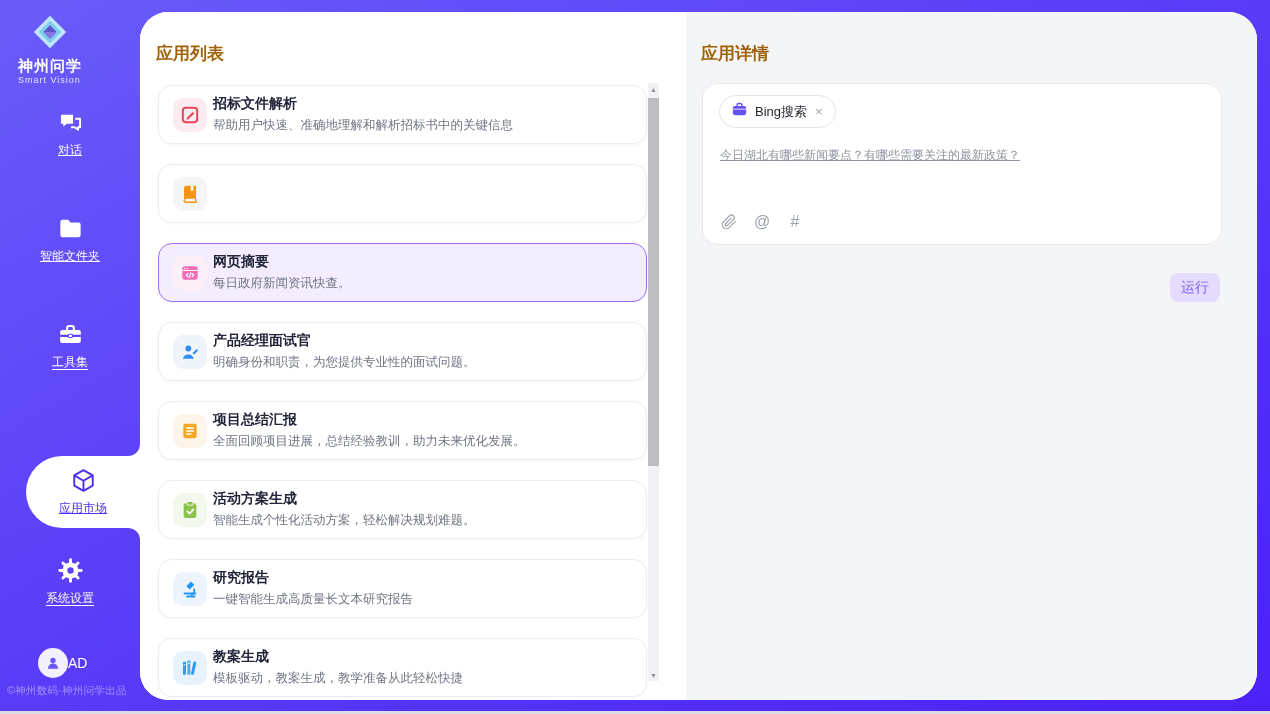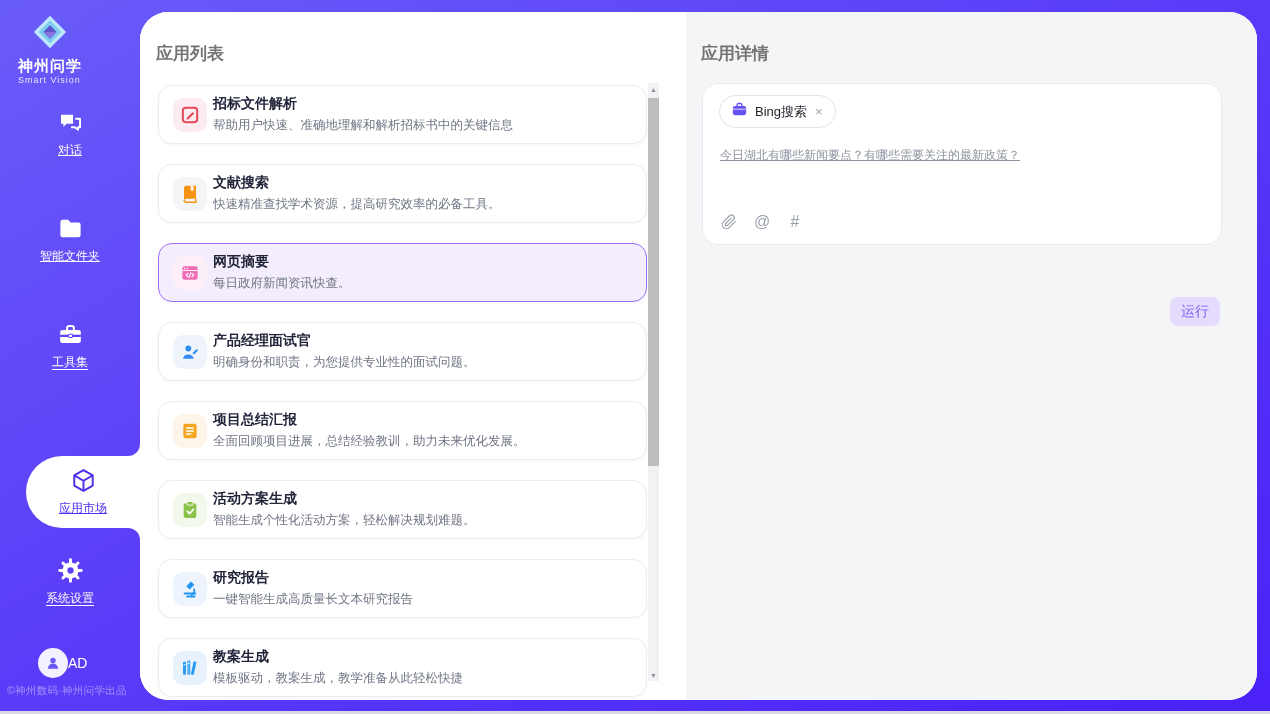--- a/index.html
+++ b/index.html
@@ -34,21 +34,21 @@
   .avatar{width:30px;height:30px;border-radius:50%;background:#f3f1ff;display:flex;align-items:center;justify-content:center;}
   .avatar svg{width:18px;height:18px;}
   .user-name{color:#fff;font-size:14px;}
   .copyright{position:absolute;left:7px;top:684px;color:rgba(255,255,255,.42);font-size:10.5px;letter-spacing:.3px;white-space:nowrap;}
 
   
   .main{position:absolute;left:140px;top:12px;width:1117px;height:688px;border-radius:28px;overflow:hidden;display:flex;background:#fff;}
 
   
   .list-panel{width:546px;background:#fff;position:relative;flex:none;}
-  .panel-title{position:absolute;top:30px;left:16px;font-size:17px;font-weight:700;color:#737373;}
+  .panel-title{position:absolute;top:30px;left:16px;font-size:17px;font-weight:700;color:#a16207;}
   .cards{position:absolute;top:73px;left:18px;width:489px;display:flex;flex-direction:column;gap:20px;}
   .card{height:59px;background:#fff;border:1px solid #ececf2;border-radius:14px;display:flex;align-items:center;padding:0 14px;gap:6px;cursor:pointer;box-shadow:0 1px 3px rgba(20,20,60,.04);}
   .card.selected{background:#f4edfe;border:1px solid #9d6ff8;}
   .card-icon{width:34px;height:34px;border-radius:10px;flex:none;display:flex;align-items:center;justify-content:center;}
   .card-icon svg{width:20px;height:20px;}
   .card-text{display:flex;flex-direction:column;gap:4px;min-width:0;}
   .card-title{font-size:14px;font-weight:700;color:#22253a;}
   .card-desc{font-size:12.5px;color:#6f7584;white-space:nowrap;overflow:hidden;}
 
   
@@ -62,21 +62,21 @@
   .detail-panel .panel-title{left:15px;}
   .input-card{position:absolute;left:16px;top:71px;width:520px;height:162px;background:#fff;border:1px solid #e9e9ef;border-radius:16px;}
   .chip{position:absolute;left:16px;top:11px;height:33px;display:inline-flex;align-items:center;gap:7px;padding:0 11px;background:#fff;border:1px solid #e3e4ea;border-radius:17px;cursor:pointer;}
   .chip svg{width:17px;height:17px;}
   .chip-label{font-size:13px;color:#23262f;}
   .chip-close{font-size:13px;color:#a0a5b0;cursor:pointer;padding:0 1px;}
   .query{position:absolute;left:17px;top:62px;right:16px;font-size:12px;color:#8d93a0;line-height:1.5;cursor:text;text-decoration:underline;}
   .input-toolbar{position:absolute;left:17px;bottom:13px;display:flex;align-items:center;gap:15px;color:#9aa1ad;}
   .tb-icon{display:flex;align-items:center;justify-content:center;width:18px;height:18px;font-size:16px;cursor:pointer;}
   .tb-icon svg{width:16px;height:16px;}
-  .run-btn{position:absolute;right:37px;top:261px;width:50px;height:29px;border:none;border-radius:8px;background:#e5dcfd;color:#7a5ff7;font-size:14px;cursor:pointer;font-family:inherit;margin-top:24px;}
+  .run-btn{position:absolute;right:37px;top:261px;width:50px;height:29px;border:none;border-radius:8px;background:#e5dcfd;color:#7a5ff7;font-size:14px;cursor:pointer;font-family:inherit;}
 </style>
 </head>
 <body>
 
 <aside class="sidebar">
   <div class="logo">
     <svg viewBox="0 0 40 40">
       <polygon points="20,3 37,20 20,37 3,20" fill="#bfe7fa"></polygon>
       <polygon points="20,8 32,20 20,32 8,20" fill="#7ecdf0"></polygon>
       <polygon points="20,13 27,20 20,27 13,20" fill="#5e54c9"></polygon>
@@ -179,24 +179,20 @@
   </div>
         <div class="card">
     <div class="card-icon" style="background: rgb(244, 245, 247);">
             <svg viewBox="0 0 24 24">
               <path d="M4.8 5a3 3 0 013-3h11.4v15.6H7.8a3 3 0 00-3 3z" fill="#f59312"></path>
               <path d="M19.2 17.6v4.2H7.8a3 3 0 01-3-3" fill="none" stroke="#f59312" stroke-width="1.7"></path>
               <rect x="12.8" y="2" width="3.4" height="6.6" fill="#fff" opacity=".9"></rect>
               <path d="M12.8 8.6l1.7-1.4 1.7 1.4" fill="#f59312"></path>
             </svg>
           </div>
-    <div class="card-text">
-      <div class="card-title">文献搜索</div>
-      <div class="card-desc">快速精准查找学术资源，提高研究效率的必备工具。</div>
-    </div>
   </div>
         <div class="card selected">
     <div class="card-icon" style="background: rgb(253, 239, 247);">
             <svg viewBox="0 0 24 24">
               <rect x="2.8" y="4" width="18.4" height="16" rx="2.6" fill="#f06cb6"></rect>
               <path d="M2.8 9h18.4" stroke="#fff" stroke-width="1.1"></path>
               <circle cx="5.8" cy="6.6" r=".9" fill="#fff"></circle>
               <circle cx="8.8" cy="6.6" r=".9" fill="#fff"></circle>
               <path d="M9.6 12.4l-2.1 2.1 2.1 2.1M14.4 12.4l2.1 2.1-2.1 2.1M12.8 11.8l-1.6 5.4" fill="none" stroke="#fff" stroke-width="1.4" stroke-linecap="round"></path>
             </svg>

